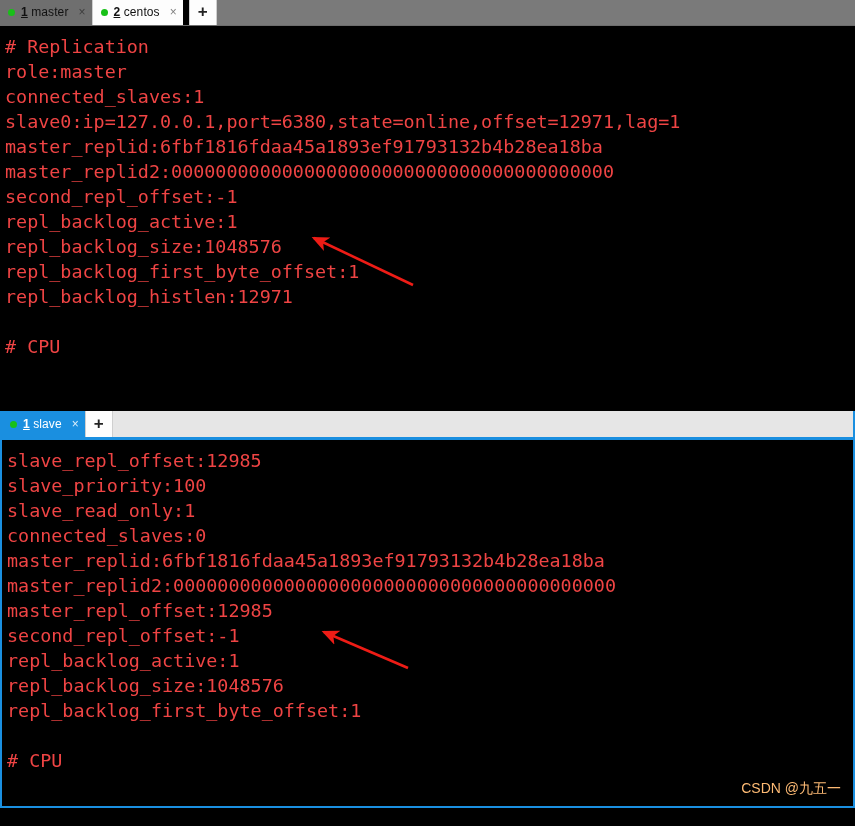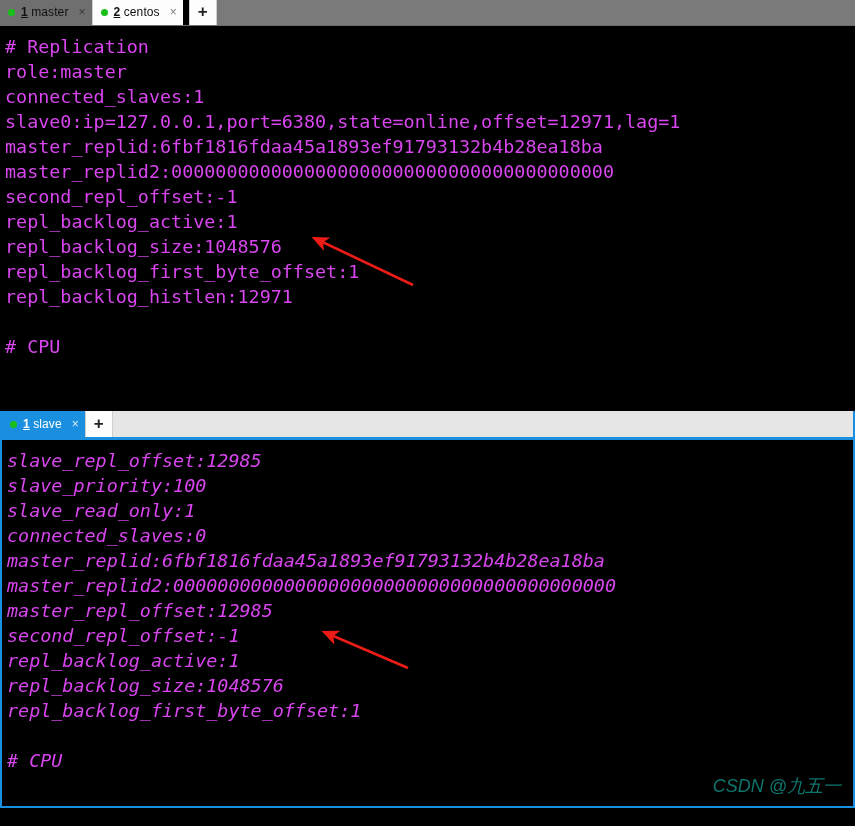--- a/index.html
+++ b/index.html
@@ -134,46 +134,46 @@
   .tabbar-rest { flex: 1 1 auto; }
 
   
   .term {
     position: relative;
     background: #000;
     padding: 8px 0 0 5px;
     box-sizing: border-box;
   }
   .window.top .term { height: 401px; }
-  .window.bottom .term { height: 364px; font-style: italic; }
+  .window.bottom .term { height: 364px; }
 
   .line {
     font-family: "DejaVu Sans Mono", monospace;
     font-size: 18.4px;
     line-height: 25px;
-    color: #d946ef;
+    color: #ef4444;
     white-space: pre;
     letter-spacing: 0px;
   }
   .line.blank { color: transparent; }
 
   
   .arrow-svg {
     position: absolute;
     pointer-events: none;
   }
 
   
   .watermark {
     position: absolute;
     right: 12px;
     bottom: 6px;
     font-family: "Liberation Sans", sans-serif;
-    font-size: 18px;
-    color: #0f766e;
+    font-size: 14px;
+    color: #fdba74;
     user-select: none;
   }
 </style>
 </head>
 <body>
 
 <div class="screen">
 
   <div class="window top">
 

